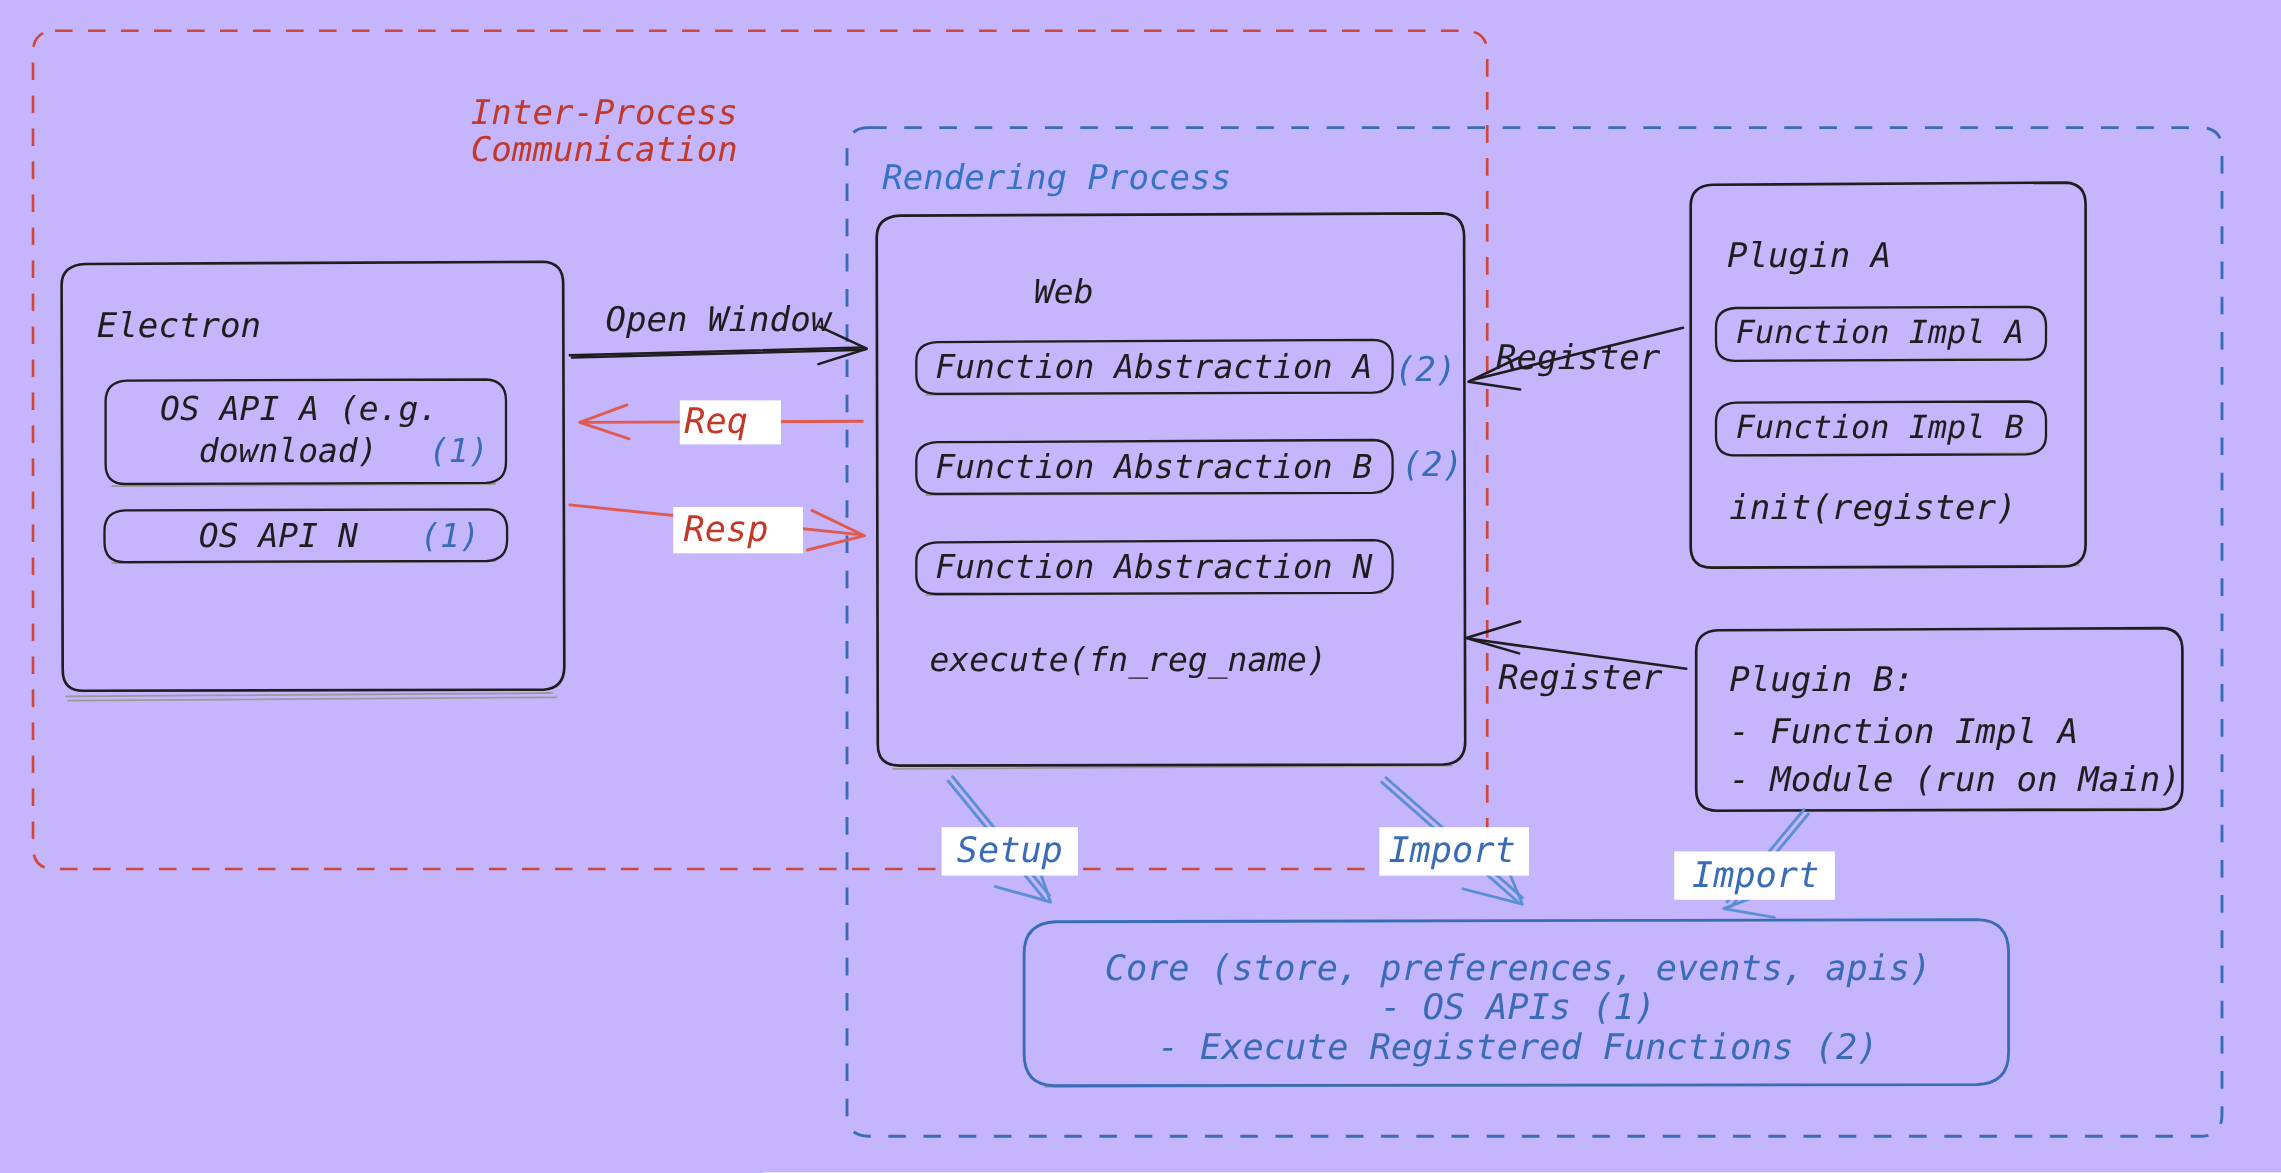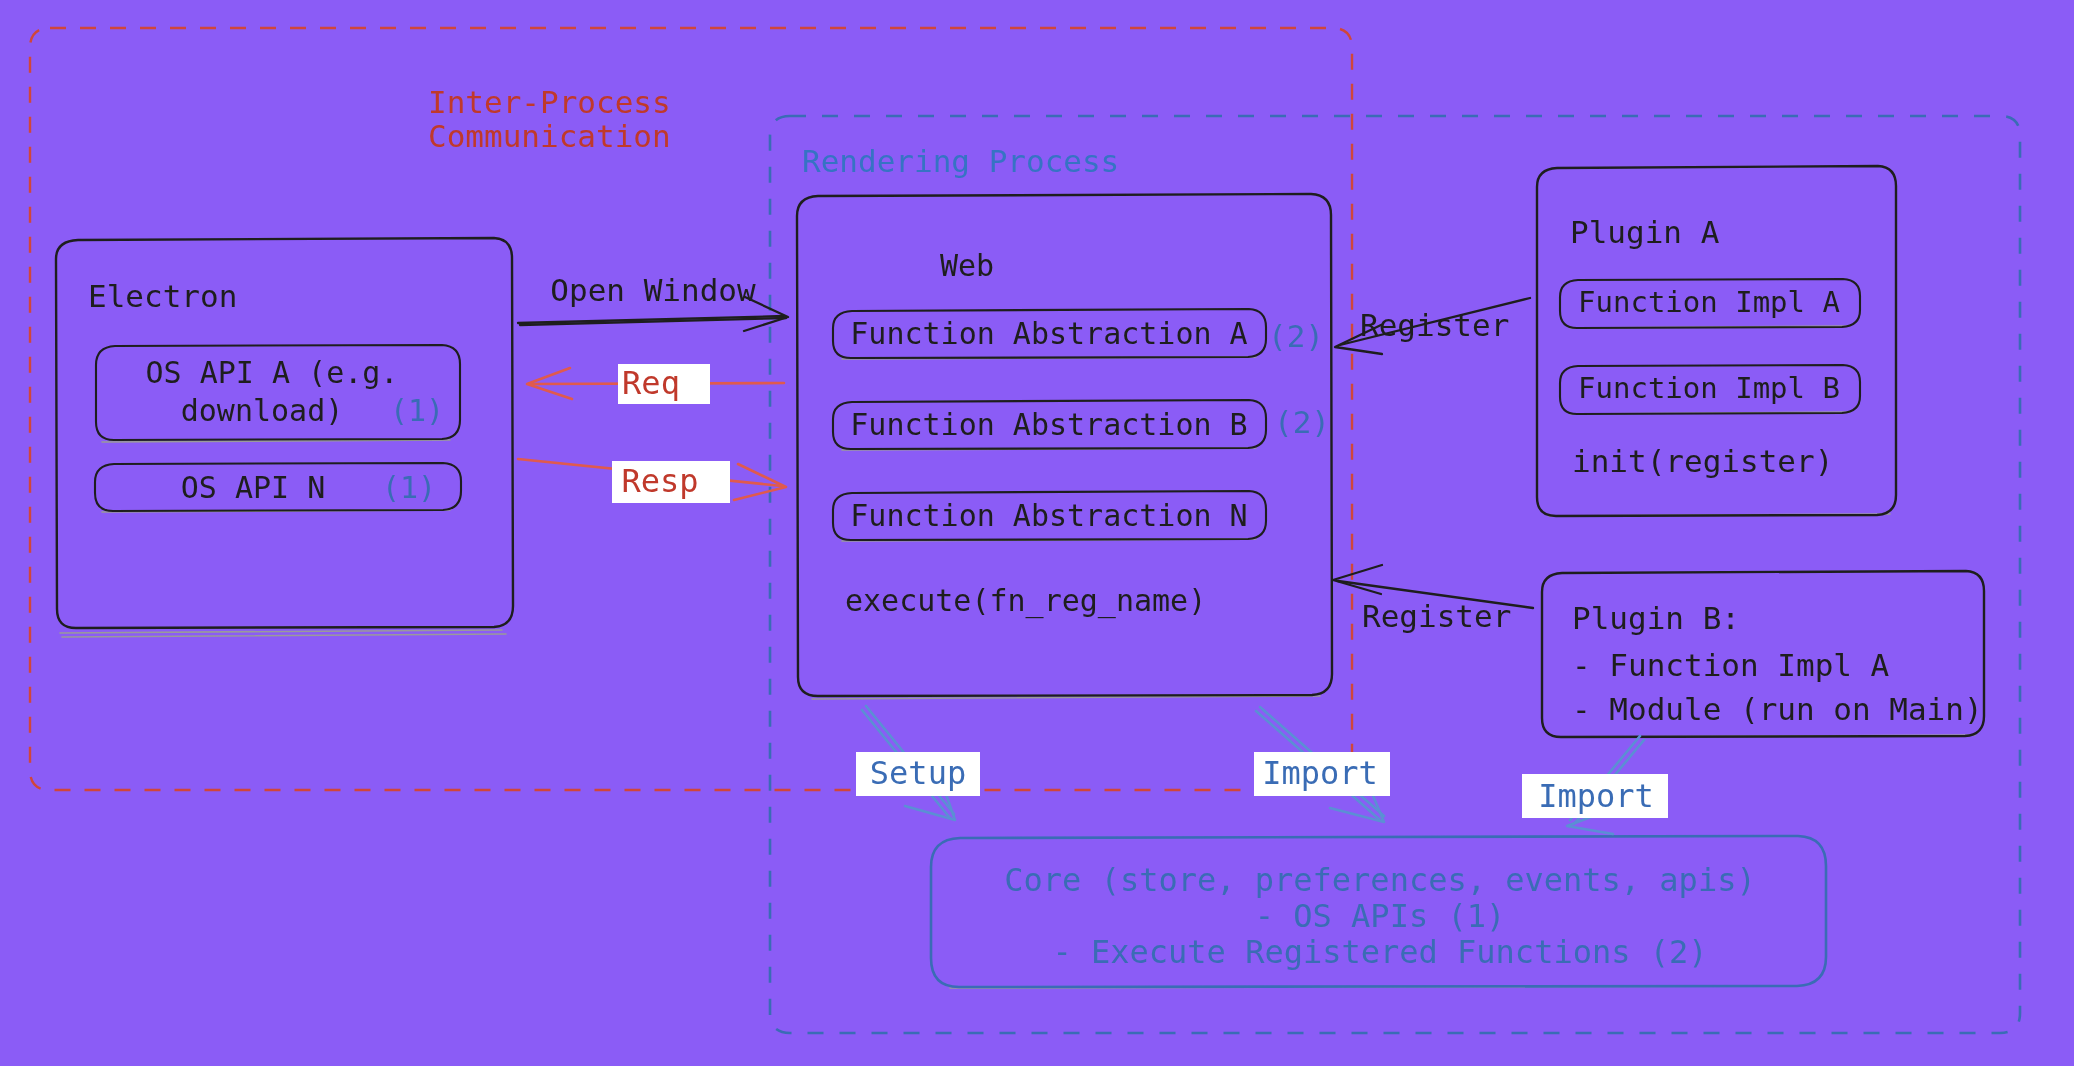--- a/index.html
+++ b/index.html
@@ -4,23 +4,24 @@
 <style>
   html, body {
     margin: 0;
     padding: 0;
     background: #ffffff;
   }
   #stage {
     position: relative;
     width: 2074px;
     height: 1066px;
-    background: #8b5cf6;
+    background: #c4b5fd;
     overflow: hidden;
     font-family: "DejaVu Sans Mono", "Liberation Mono", monospace;
+    font-style: italic;
   }
   svg#canvas {
     position: absolute;
     left: 0;
     top: 0;
     width: 2074px;
     height: 1066px;
   }
   
   .t {

